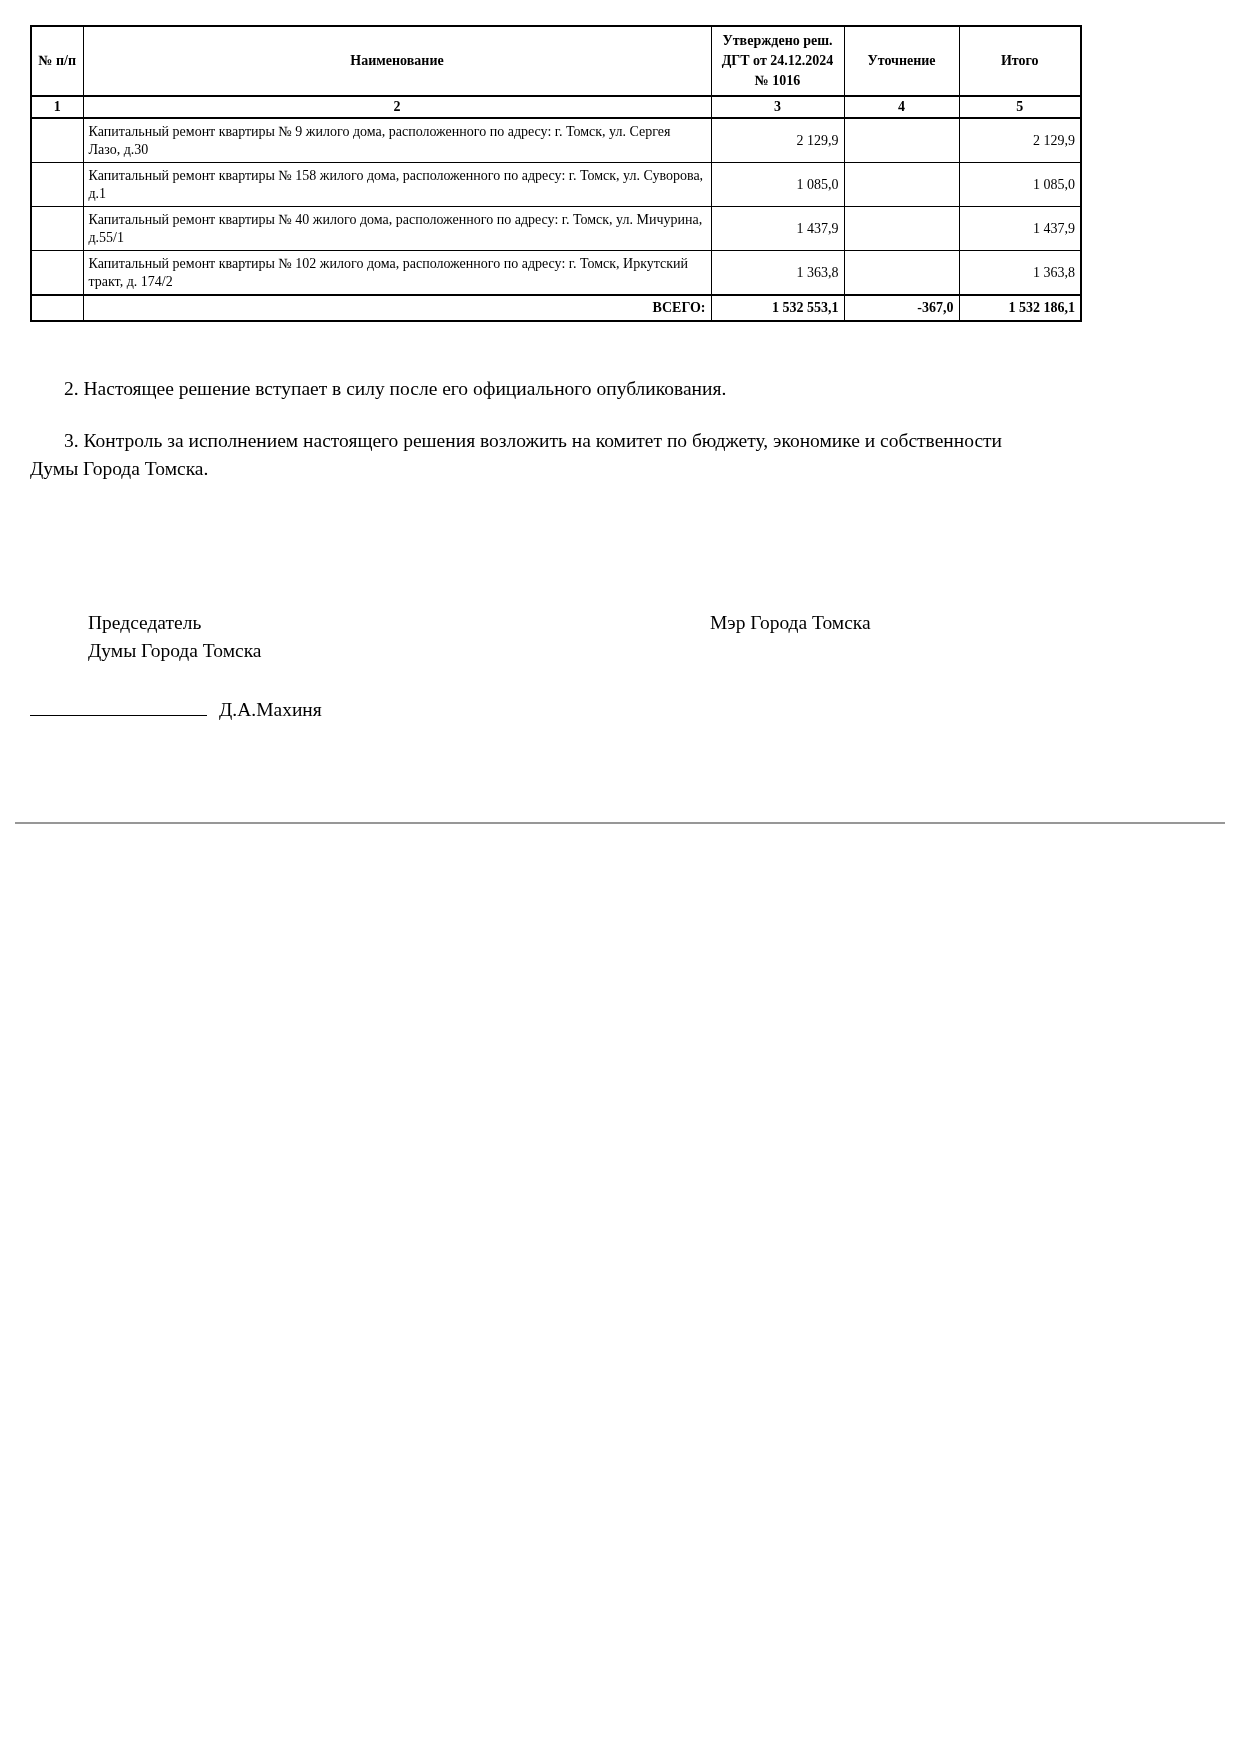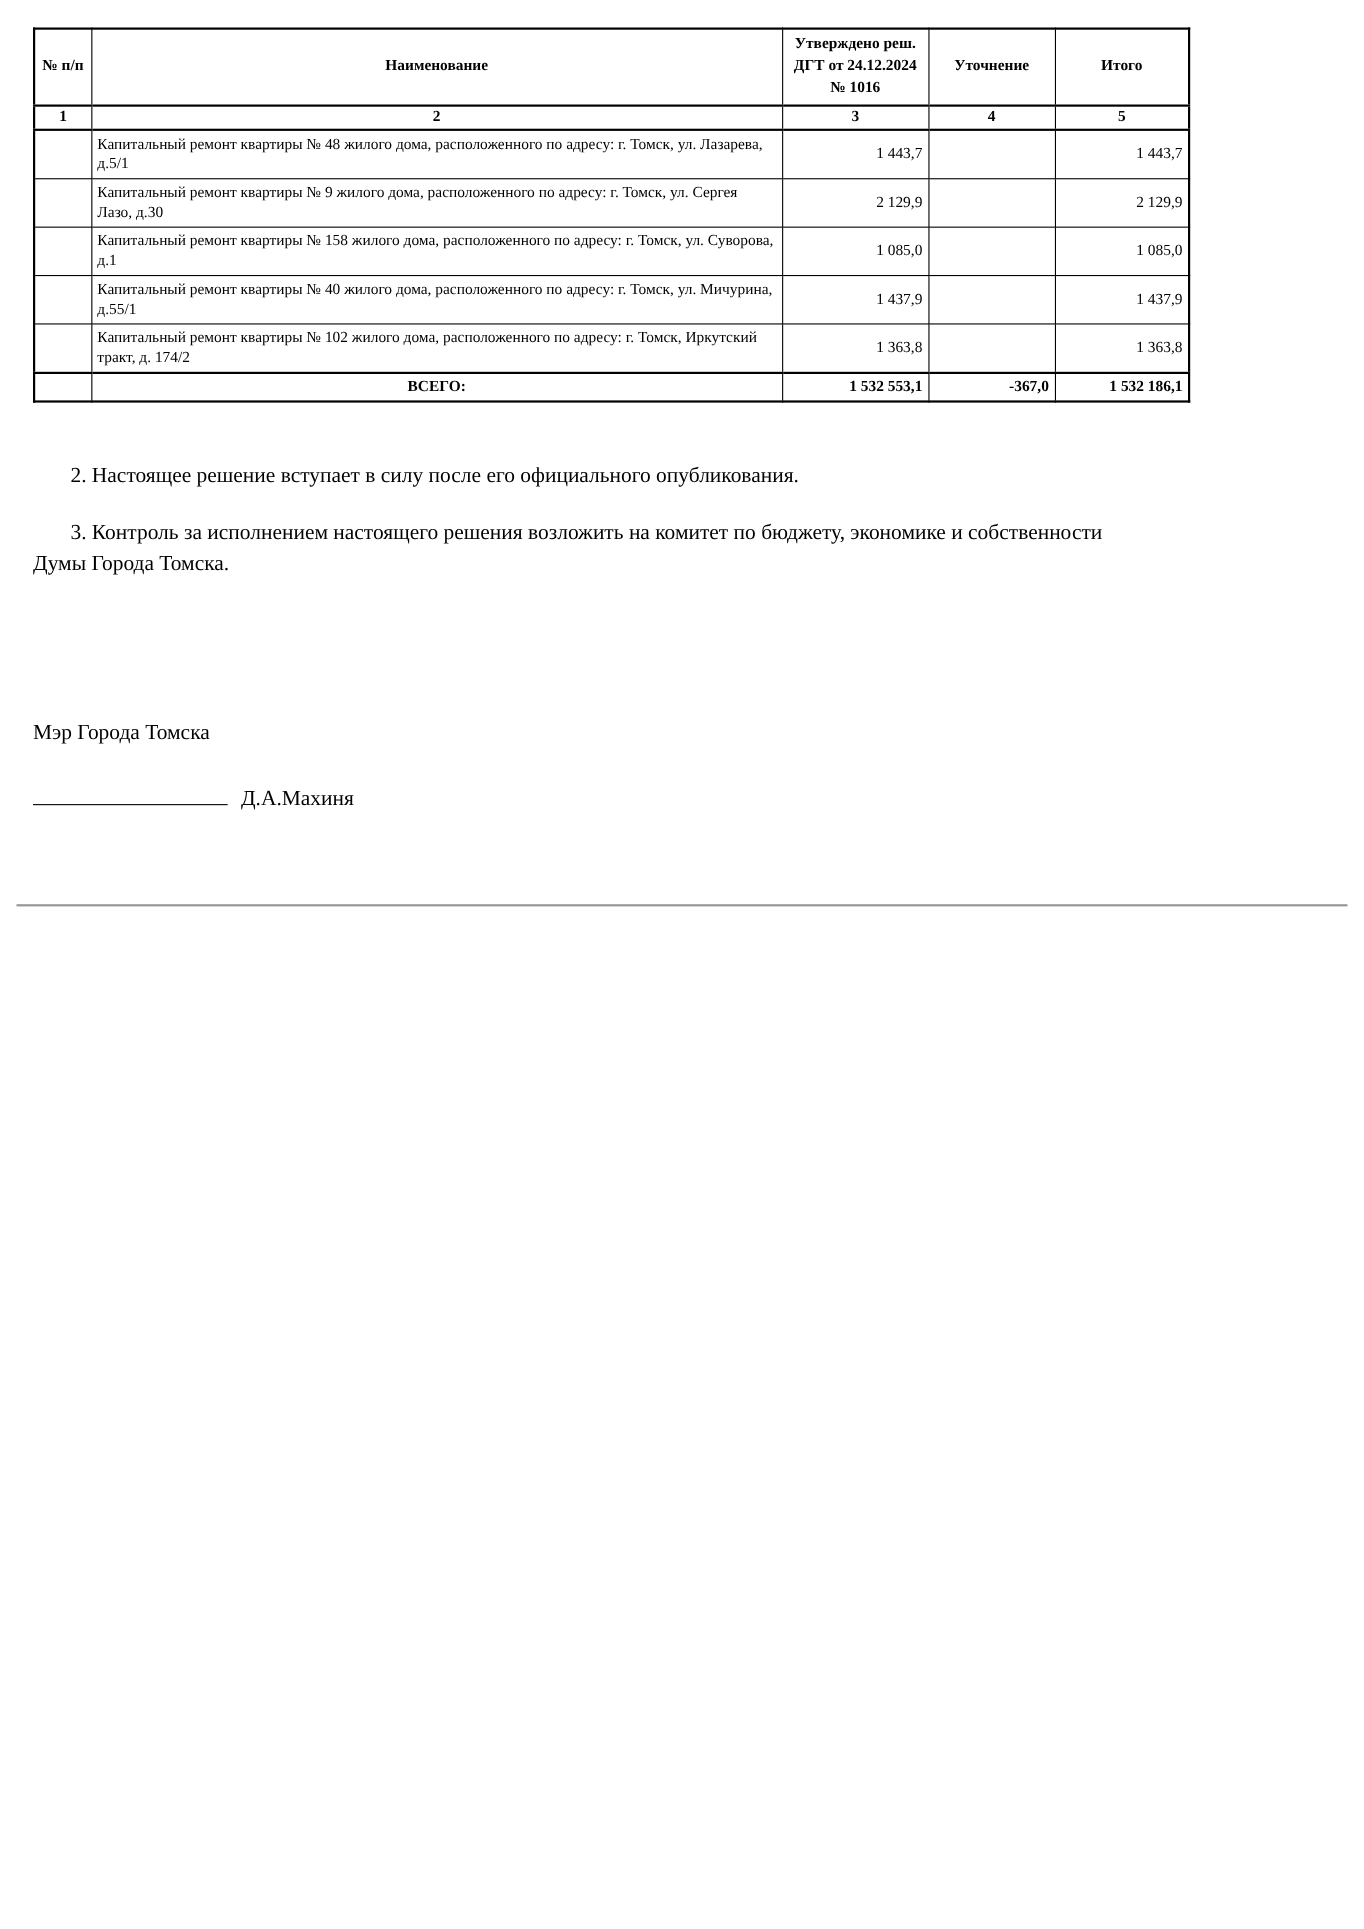--- a/index.html
+++ b/index.html
@@ -57,21 +57,21 @@
     height: 41px;
     line-height: 18px;
   }
   tr.data td.name { text-align: left; }
   td.num { text-align: right; }
   tr.totals td {
     font-weight: bold;
     height: 22px;
     border-top-width: 2px;
   }
-  tr.totals td.label { text-align: center; }
+  tr.totals td.label { text-align: right; }
 
   
   .para {
     font-size: 19.5px;
     line-height: 28px;
     margin: 0;
     text-indent: 34px;
     max-width: 1015px;
   }
   .para-2 { margin-top: 53px; }
@@ -136,27 +136,20 @@
       <tr class="colnums">
         <td>1</td>
         <td>2</td>
         <td>3</td>
         <td>4</td>
         <td>5</td>
       </tr>
 
       <tr class="data">
         <td></td>
-        <td class="name">Капитальный ремонт квартиры № 48 жилого дома, расположенного по адресу: г. Томск, ул. Лазарева, д.5/1</td>
-        <td class="num">1 443,7</td>
-        <td class="num"></td>
-        <td class="num">1 443,7</td>
-      </tr>
-      <tr class="data">
-        <td></td>
         <td class="name">Капитальный ремонт квартиры № 9 жилого дома, расположенного по адресу: г. Томск, ул. Сергея Лазо, д.30</td>
         <td class="num">2 129,9</td>
         <td class="num"></td>
         <td class="num">2 129,9</td>
       </tr>
       <tr class="data">
         <td></td>
         <td class="name">Капитальный ремонт квартиры № 158 жилого дома, расположенного по адресу: г. Томск, ул. Суворова, д.1</td>
         <td class="num">1 085,0</td>
         <td class="num"></td>
@@ -184,20 +177,24 @@
         <td class="num">-367,0</td>
         <td class="num">1 532 186,1</td>
       </tr>
     </tbody>
   </table>
 
   <p class="para para-2">2. Настоящее решение вступает в силу после его официального опубликования.</p>
   <p class="para para-3">3. Контроль за исполнением настоящего решения возложить на комитет по бюджету, экономике и собственности Думы Города Томска.</p>
 
   <div class="sig-titles">
+    <div class="left">
+      <div>Председатель</div>
+      <div>Думы Города Томска</div>
+    </div>
     <div class="right">Мэр Города Томска</div>
   </div>
 
   <div class="sig-names">
     <div class="right">
       <span class="sig-line"></span><span>Д.А.Махиня</span>
     </div>
   </div>
 
 </div>

